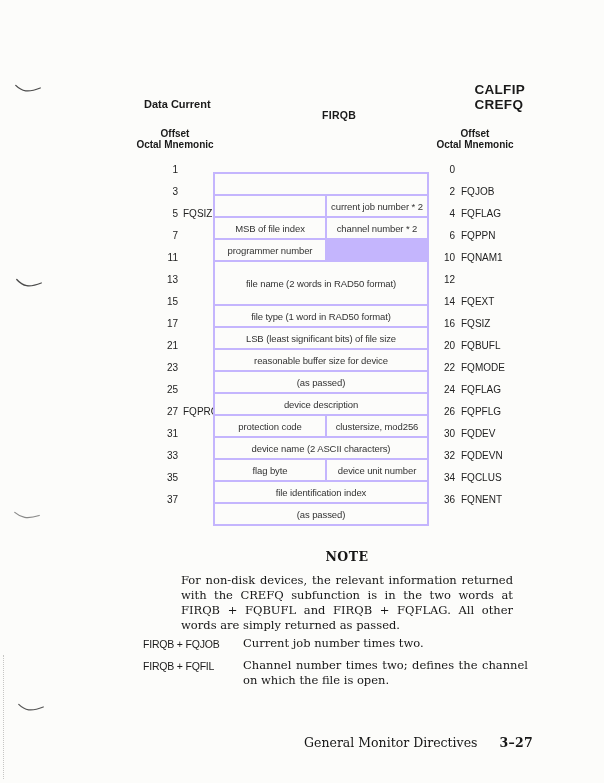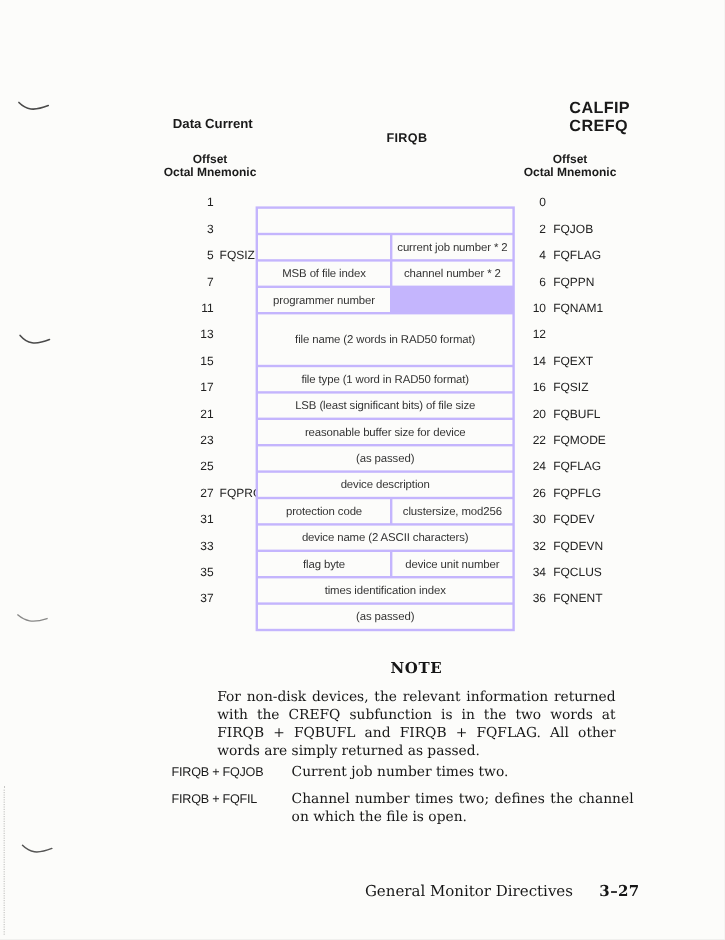--- a/index.html
+++ b/index.html
@@ -127,21 +127,21 @@
     <div class="cell full">file type (1 word in RAD50 format)</div>
     <div class="cell full">LSB (least significant bits) of file size</div>
     <div class="cell full">reasonable buffer size for device</div>
     <div class="cell full">(as passed)</div>
     <div class="cell full">device description</div>
     <div class="cell">protection code</div>
     <div class="cell">clustersize, mod256</div>
     <div class="cell full">device name (2 ASCII characters)</div>
     <div class="cell">flag byte</div>
     <div class="cell">device unit number</div>
-    <div class="cell full">times identification index</div>
+    <div class="cell full">file identification index</div>
     <div class="cell full">(as passed)</div>
   </div>
 
   <div class="gut rgut">
     <div class="glabel" style="top:2px"><span class="num">0</span><span class="mn"></span></div>
     <div class="glabel" style="top:24px"><span class="num">2</span><span class="mn">FQJOB</span></div>
     <div class="glabel" style="top:46px"><span class="num">4</span><span class="mn">FQFLAG</span></div>
     <div class="glabel" style="top:68px"><span class="num">6</span><span class="mn">FQPPN</span></div>
     <div class="glabel" style="top:90px"><span class="num">10</span><span class="mn">FQNAM1</span></div>
     <div class="glabel" style="top:112px"><span class="num">12</span><span class="mn"></span></div>

